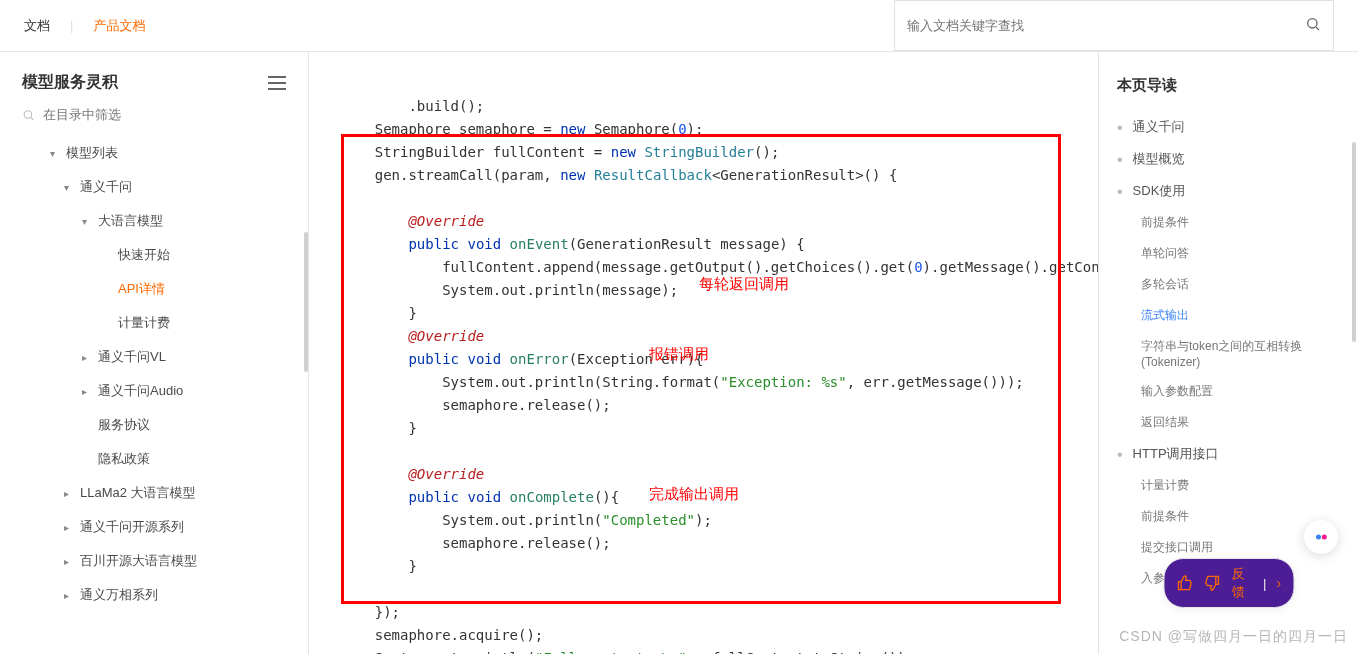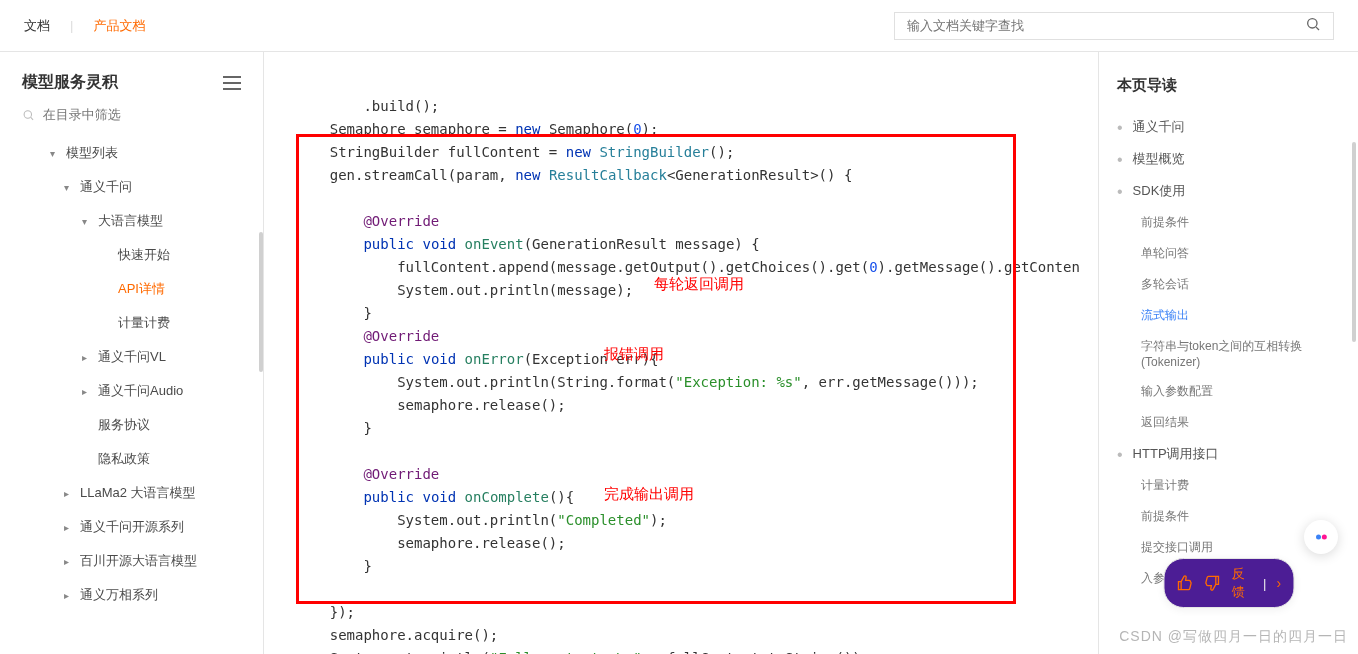--- a/index.html
+++ b/index.html
@@ -3,46 +3,46 @@
   <meta charset="utf-8">
   <style>
     * { margin: 0; padding: 0; box-sizing: border-box; }
     body { font-family: -apple-system, BlinkMacSystemFont, "PingFang SC", "Hiragino Sans GB", "Microsoft YaHei", sans-serif; font-size: 13px; color: #333; background: #fff; overflow: hidden; }
     .app { display: flex; flex-direction: column; width: 1358px; height: 654px; }
     .topbar { display: flex; align-items: center; height: 52px; padding: 0 24px; border-bottom: 1px solid #e5e5e5; }
     .topbar .nav { display: flex; align-items: center; gap: 20px; }
     .topbar .nav-item { color: #333; cursor: pointer; }
     .topbar .nav-item.active { color: #ff6a00; }
     .topbar .divider { color: #ddd; }
-    .topbar .search-wrap { margin-left: auto; display: flex; align-items: center; border: 1px solid #e0e0e0; border-radius: 0; width: 440px; height: 28px; padding: 0 12px; }
+    .topbar .search-wrap { margin-left: auto; display: flex; align-items: center; border: 1px solid #e0e0e0; border-radius: 0; width: 440px; height: 51px; padding: 0 12px; }
     .topbar .search-wrap input { flex: 1; border: none; outline: none; font-size: 13px; }
     .topbar .search-icon { color: #666; cursor: pointer; }
     .main { display: flex; flex: 1; overflow: hidden; }
-    .sidebar { width: 264px; border-right: 1px solid #e5e5e5; display: flex; flex-direction: column; padding: 20px 0 0 0; position: relative; }
+    .sidebar { width: 309px; border-right: 1px solid #e5e5e5; display: flex; flex-direction: column; padding: 20px 0 0 0; position: relative; }
     .sidebar-head { display: flex; align-items: center; justify-content: space-between; padding: 0 22px 14px 22px; }
     .sidebar-title { font-size: 16px; font-weight: 600; color: #333; }
     .menu-btn { display: flex; flex-direction: column; gap: 4px; cursor: pointer; }
     .menu-btn span { display: block; width: 18px; height: 2px; background: #666; }
     .sidebar-search { display: flex; align-items: center; gap: 8px; padding: 0 22px 14px 22px; color: #999; }
     .sidebar-search input { border: none; outline: none; font-size: 13px; width: 100%; }
     .tree { padding: 0 8px 0 22px; overflow-y: auto; flex: 1; }
     .tree-item { display: flex; align-items: center; padding: 8px 0; cursor: pointer; color: #4a4a4a; font-size: 13px; gap: 8px; }
     .tree-item .caret { width: 8px; color: #888; font-size: 10px; }
     .tree-item.active { color: #ff6a00; }
     .lvl-1 { padding-left: 28px; }
     .lvl-2 { padding-left: 42px; }
     .lvl-3 { padding-left: 60px; }
     .lvl-4 { padding-left: 80px; }
     .scroll-indicator { position: absolute; right: 0; top: 180px; width: 4px; height: 140px; background: #d0d0d0; border-radius: 2px; }
     .content { flex: 1; overflow: auto; position: relative; background: #fff; padding: 0 20px; }
     .code-area { font-family: Consolas, Monaco, monospace; font-size: 14px; line-height: 23px; white-space: pre; color: #333; padding: 20px 12px; position: relative; }
     .tk-kw { color: #0033b3; }
     .tk-type { color: #267f99; }
     .tk-method { color: #267f60; }
-    .tk-anno { color: #701a75; }
+    .tk-anno { color: #b91c1c; font-style: italic; }
     .tk-str { color: #2a8f2a; }
     .tk-num { color: #1750eb; }
     .redbox { border: 3px solid #ff0000; position: absolute; }
     .anno-label { color: #ff0000; font-size: 15px; position: absolute; z-index: 3; font-family: -apple-system, "PingFang SC", sans-serif; }
     .toc { width: 260px; border-left: 1px solid #e5e5e5; padding: 24px 18px; overflow-y: auto; position: relative; }
     .toc-title { font-size: 15px; font-weight: 600; color: #333; margin-bottom: 16px; }
     .toc-item { display: flex; align-items: flex-start; gap: 10px; padding: 7px 0; cursor: pointer; color: #555; font-size: 13px; }
     .toc-item .bullet { color: #bbb; font-size: 16px; line-height: 1; margin-top: 2px; }
     .toc-item.active { color: #3b82f6; }
     .toc-item.sub { padding-left: 24px; font-size: 12px; color: #777; align-items: flex-end; }

